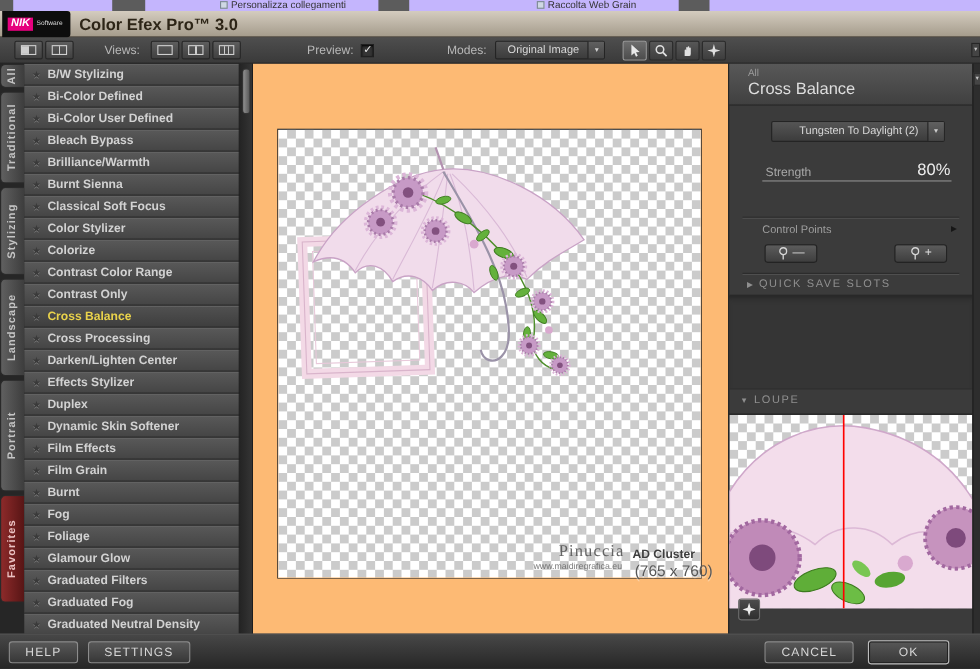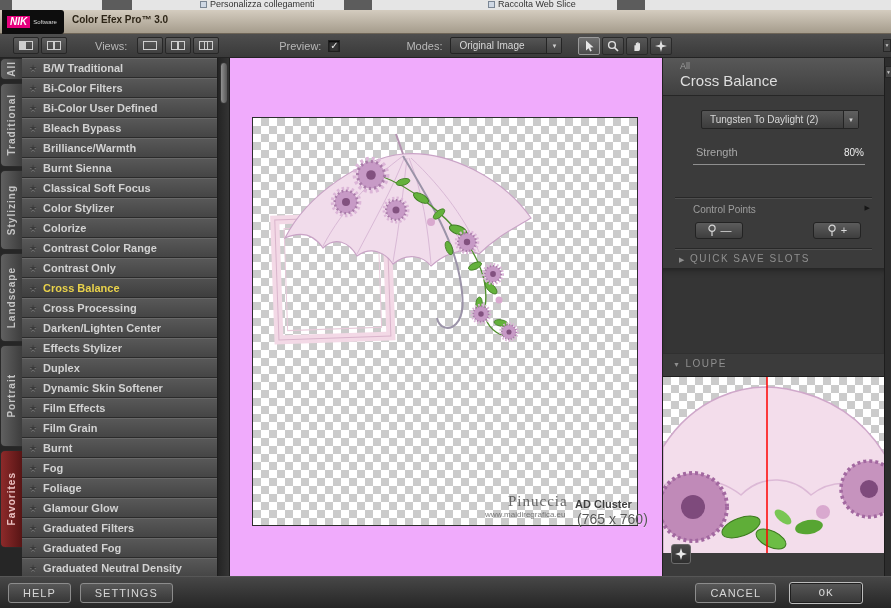--- a/index.html
+++ b/index.html
@@ -1,33 +1,33 @@
 <!DOCTYPE html>
 <html><head>
 <meta charset="utf-8">
 <style>
   * { margin:0; padding:0; box-sizing:border-box; }
   html,body { width:891px; height:608px; overflow:hidden; }
   body { font-family:"Liberation Sans", sans-serif; background:#2b2b2b; }
   .app { position:relative; width:891px; height:608px; background:#383838; overflow:hidden; }
 
   
-  .browser-strip { position:absolute; top:0; left:0; right:0; height:10px; background:#e5e5e5; overflow:hidden; }
+  .browser-strip { position:absolute; top:0; left:0; right:0; height:10px; background:#c4b5fd; overflow:hidden; }
   .bs-item { position:absolute; top:-1px; font-size:9px; color:#333; white-space:nowrap; }
   .bs-box { display:inline-block; width:7px; height:7px; background:#cfd8e4; border:1px solid #7a8694; margin-right:3px; vertical-align:-1px; }
   .bs-frag { position:absolute; top:0; height:10px; background:#5c5c5c; }
 
   
   .title-bar { position:absolute; top:10px; left:0; right:0; height:24px;
     background:linear-gradient(#d4ccbf,#a59c8c); border-bottom:1px solid #6e6557; }
   .logo { position:absolute; left:2px; top:0; width:62px; height:24px; background:#0d0d0d;
     border-radius:0 3px 3px 0; display:flex; align-items:center; padding-left:5px; gap:3px; }
   .logo-nik { background:#e6007e; color:#fff; font-weight:bold; font-style:italic; font-size:10px; padding:1px 3px; line-height:1; }
   .logo-sw { color:#ddd; font-size:6px; }
-  .window-title { position:absolute; left:72px; top:4px; font-size:10px; font-weight:bold; color:#2d2517; }
+  .window-title { position:absolute; left:72px; top:4px; font-size:15px; font-weight:bold; color:#2d2517; }
 
   
   .toolbar { position:absolute; top:34px; left:0; right:0; height:24px;
     background:linear-gradient(#4e4e4e,#3a3a3a); border-bottom:1px solid #232323;
     display:flex; align-items:center; }
   .tb-label { color:#b8b8b8; font-size:11px; }
   .tb-btn { height:17px; background:linear-gradient(#5e5e5e,#404040); border:1px solid #272727;
     border-radius:2px; display:flex; align-items:center; justify-content:center; padding:0 5px; }
   .tb-btn + .tb-btn { margin-left:2px; }
   .pane-icon { width:14px; height:9px; border:1px solid #cfcfcf; }
@@ -70,42 +70,42 @@
   .filter-item.selected { background:linear-gradient(#505050,#3e3e3e); }
   .star { color:#3a3a3a; font-size:9px; text-shadow:0 1px 0 #777; line-height:1; }
   .flabel { color:#d2d2d2; font-size:11px; font-weight:bold; white-space:nowrap; }
   .filter-item.selected .flabel { color:#e9d24b; }
   .filter-scroll { position:absolute; right:0; top:0; width:12px; height:100%;
     background:linear-gradient(90deg,#242424,#343434); border-left:1px solid #1e1e1e; }
   .scroll-thumb { position:absolute; left:2px; top:4px; width:8px; height:42px; border-radius:4px;
     background:linear-gradient(90deg,#919191,#565656); border:1px solid #333; }
 
   
-  .preview-pane { position:absolute; left:230px; top:0; width:432px; height:100%; background:#f0abfc; }
+  .preview-pane { position:absolute; left:230px; top:0; width:432px; height:100%; background:#fdba74; }
   .preview-image { position:absolute; left:23px; top:60px; width:384px; height:407px;
     background: conic-gradient(#cbcbcb 25%, #ffffff 0 50%, #cbcbcb 0 75%, #ffffff 0) 0 0/16px 16px;
     box-shadow:0 0 0 1px #2e2e2e; }
   .wm-name { position:absolute; left:278px; top:435px; font-family:"Liberation Serif", serif;
     font-size:15px; color:rgba(85,85,85,.9); letter-spacing:1px; }
   .wm-url  { position:absolute; left:255px; top:452px; font-size:8px; color:rgba(100,100,100,.85); }
   .img-title { position:absolute; left:345px; top:440px; font-size:11px; font-weight:bold; color:#3e3e3e;
     text-shadow:0 1px 0 rgba(255,255,255,.4); }
   .img-size  { position:absolute; left:347px; top:453px; font-size:14px; color:#575757;
     text-shadow:0 1px 0 rgba(255,255,255,.35); }
 
   
   .right-panel { position:absolute; left:662px; top:0; width:222px; height:100%; background:#3b3b3b; border-left:1px solid #212121; }
   .panel-header { position:absolute; top:0; left:0; right:0; height:38px;
     background:linear-gradient(#585858,#404040); border-bottom:1px solid #262626; padding:3px 0 0 17px; }
   .panel-category { font-size:9px; color:#9c9c9c; }
   .panel-title { font-size:15px; color:#dedede; margin-top:1px; }
   .preset-select { position:absolute; top:52px; left:38px; width:158px; height:19px; }
   .strength-row { position:absolute; top:88px; left:33px; right:20px; display:flex; justify-content:space-between; align-items:flex-end; }
   .strength-label { font-size:11px; color:#a8a8a8; }
-  .strength-value { font-size:10px; color:#ededed; }
+  .strength-value { font-size:15px; color:#ededed; }
   .strength-track { position:absolute; top:106px; left:30px; width:172px; height:1px; background:#8f8f8f; }
   .groove { position:absolute; left:12px; right:12px; height:2px; border-top:1px solid #282828; border-bottom:1px solid #4f4f4f; }
   .cp-row { position:absolute; top:146px; left:30px; right:14px; display:flex; justify-content:space-between; align-items:flex-start; }
   .cp-label { font-size:10px; color:#9e9e9e; }
   .cp-arrow { font-size:7px; color:#161616; }
   .cp-btn { position:absolute; top:164px; width:48px; height:17px; background:linear-gradient(#5c5c5c,#3e3e3e);
     border:1px solid #232323; border-radius:3px; display:flex; align-items:center; justify-content:center; gap:4px; }
   .cp-glyph { color:#dcdcdc; font-size:11px; line-height:1; }
   .section-head { position:absolute; left:16px; font-size:10px; color:#8f8f8f; letter-spacing:1.5px; }
   .sec-arrow { font-size:7px; color:#8f8f8f; margin-right:4px; }
@@ -123,34 +123,34 @@
 
   
   .footer { position:absolute; top:576px; left:0; right:0; height:32px;
     background:linear-gradient(#474747,#262626); border-top:1px solid #565656;
     display:flex; align-items:center; padding:0 28px 0 8px; }
   .f-btn { height:20px; background:linear-gradient(#585858,#373737); border:1px solid #8c8c8c; border-radius:3px;
     color:#d6d6d6; font-size:11px; letter-spacing:1px; display:flex; align-items:center; justify-content:center;
     padding:0 14px; }
   .f-btn + .f-btn { margin-left:9px; }
   .f-spacer { flex:1; }
-  .f-btn.ok { border-color:#bdbdbd; box-shadow:inset 0 0 0 1px #1f1f1f; height:22px; min-width:74px; margin-left:13px;font-family:Liberation Mono, monospace; }
+  .f-btn.ok { border-color:#bdbdbd; box-shadow:inset 0 0 0 1px #1f1f1f; height:22px; min-width:74px; margin-left:13px; }
 </style>
 </head>
 <body>
 
 <div class="app">
 
   <div class="browser-strip">
     <span class="bs-frag" style="left:0;width:12px;"></span>
     <span class="bs-frag" style="left:102px;width:30px;"></span>
     <span class="bs-frag" style="left:344px;width:28px;"></span>
     <span class="bs-frag" style="left:617px;width:28px;"></span>
     <span class="bs-item" style="left:200px;"><span class="bs-box"></span><span>Personalizza collegamenti</span></span>
-    <span class="bs-item" style="left:488px;"><span class="bs-box"></span><span>Raccolta Web Slice</span></span>
+    <span class="bs-item" style="left:488px;"><span class="bs-box"></span><span>Raccolta Web Grain</span></span>
   </div>
 
   <div class="title-bar">
     <div class="logo">
       <span class="logo-nik">NIK</span>
       <span class="logo-sw">Software</span>
     </div>
     <div class="window-title">Color Efex Pro™ 3.0</div>
   </div>
 
@@ -169,21 +169,21 @@
       <div class="pane-icon split2"></div>
     </div>
     <div class="tb-btn">
       <div class="pane-icon split3"></div>
     </div>
     <span class="tb-label" style="margin-left:60px;">Preview:</span>
     <div class="checkbox" style="margin-left:7px;">
       <span>✓</span>
     </div>
     <span class="tb-label" style="margin-left:66px;">Modes:</span>
-    <div class="dropdown" style="margin-left:8px; width:112px;">
+    <div class="dropdown" style="margin-left:8px; width:100px;text-align:right;">
       <span class="dd-text" style="flex:1;">Original Image</span>
       <span class="dd-arrow">▼</span>
     </div>
     <div class="tb-tool active" style="margin-left:16px;">
       <svg width="12" height="12" viewBox="0 0 12 12">
           <path d="M3,0.5 L3,10.5 L5.6,8.2 L7.2,11.5 L8.8,10.7 L7.2,7.5 L10.5,7.2 Z" fill="#e8e8e8"></path>
         </svg>
     </div>
     <div class="tb-tool">
       <svg width="12" height="12" viewBox="0 0 12 12">
@@ -224,25 +224,25 @@
         </div>
         <div class="side-tab favorite" style="height: 98px;">
           <span>Favorites</span>
         </div>
       </div>
 
     <div class="filter-col">
       <div class="filter-list" id="filter-list">
           <div class="filter-item">
             <span class="star">★</span>
-            <span class="flabel">B/W Traditional</span>
-          </div>
-          <div class="filter-item">
-            <span class="star">★</span>
-            <span class="flabel">Bi-Color Filters</span>
+            <span class="flabel">B/W Stylizing</span>
+          </div>
+          <div class="filter-item">
+            <span class="star">★</span>
+            <span class="flabel">Bi-Color Defined</span>
           </div>
           <div class="filter-item">
             <span class="star">★</span>
             <span class="flabel">Bi-Color User Defined</span>
           </div>
           <div class="filter-item">
             <span class="star">★</span>
             <span class="flabel">Bleach Bypass</span>
           </div>
           <div class="filter-item">
@@ -395,21 +395,21 @@
       <div class="img-size">(765 x 760)</div>
     </div>
 
     <div class="right-panel">
       <div class="panel-header">
         <div class="panel-category">All</div>
         <div class="panel-title">Cross Balance</div>
       </div>
 
       <div class="dropdown preset-select">
-        <span class="dd-text" style="flex:1;">Tungsten To Daylight (2)</span>
+        <span class="dd-text" style="flex:1;text-align:right;">Tungsten To Daylight (2)</span>
         <span class="dd-arrow">▼</span>
       </div>
 
       <div class="strength-row">
         <span class="strength-label">Strength</span>
         <span class="strength-value">80%</span>
       </div>
       <div class="strength-track"></div>
 
       <div class="groove" style="top:139px;"></div>

